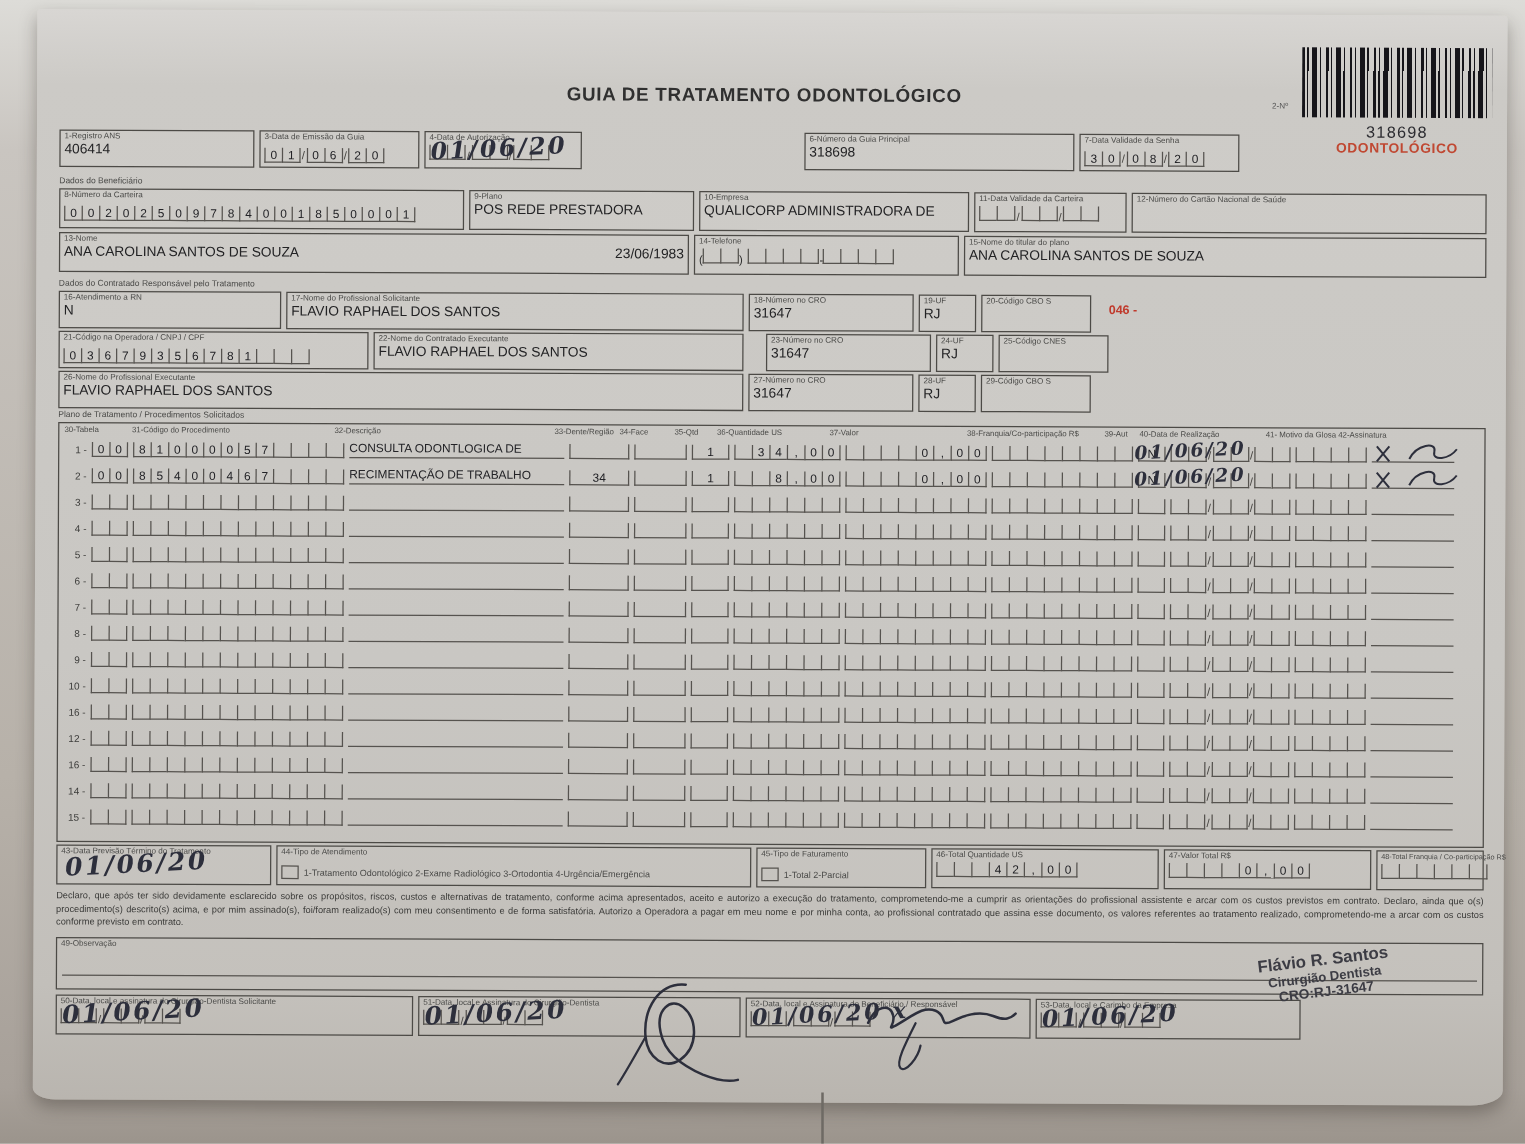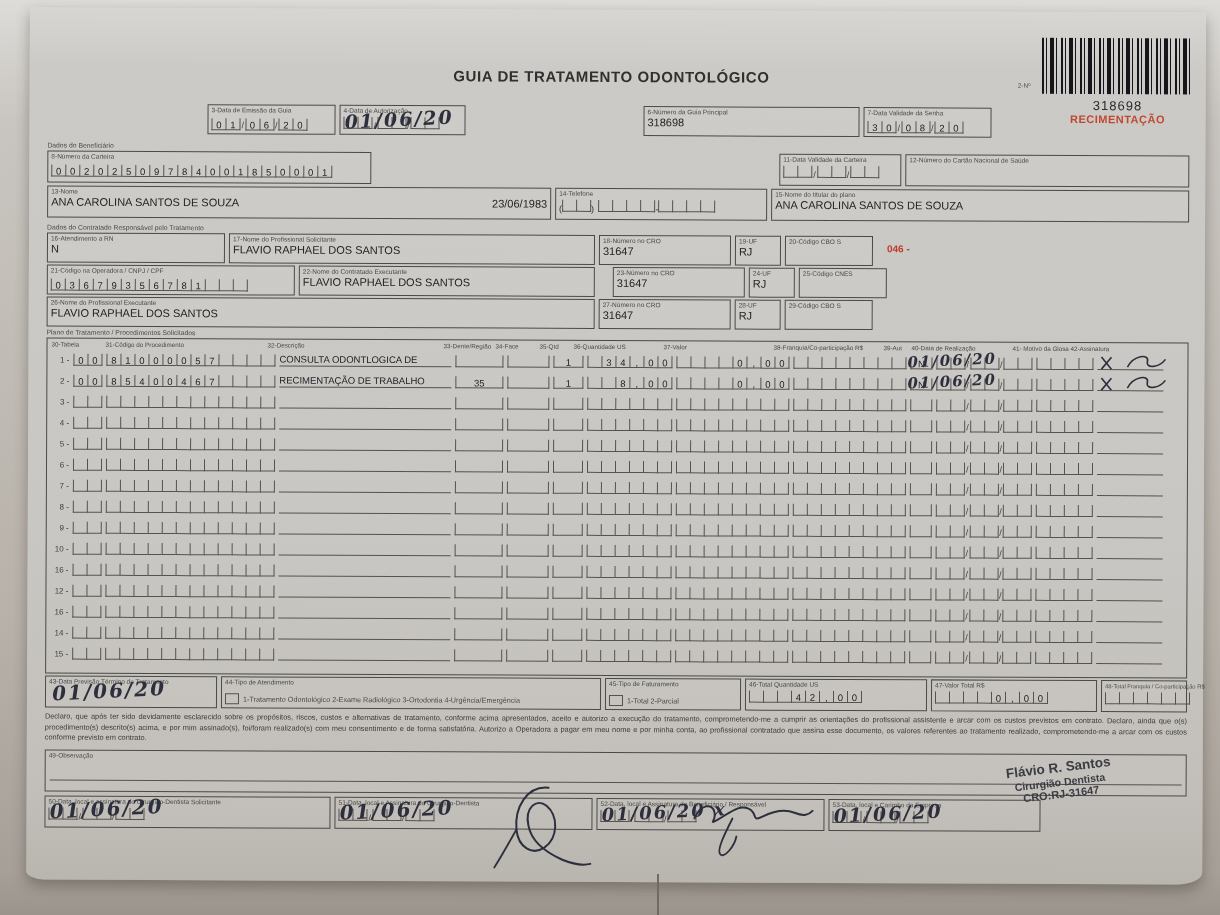--- a/index.html
+++ b/index.html
@@ -71,22 +71,26 @@
 <body>
 
 <div class="paper">
 
 
   <div class="abs doc-title" style="left:50%;top:58px;transform:translateX(-52%);">GUIA DE TRATAMENTO ODONTOLÓGICO</div>
 
   <div class="abs bc-label" style="left:988px;top:70px;">2-Nº</div>
   <div class="abs barcode" style="left:1012px;top:26px;"></div>
   <div class="abs bc-num" style="left:1012px;top:86px;">318698</div>
-  <div class="abs bc-inter" style="left:1012px;top:101px;">RECIMENTAÇÃO</div>
-
+  <div class="abs bc-inter" style="left:1012px;top:101px;">ODONTOLÓGICO</div>
+
+  <div class="fbox" style="left:18px;top:96px;width:156px;height:30px;">
+    <div class="flabel">1-Registro ANS</div>
+    <div class="fval">406414</div>
+  </div>
   <div class="fbox" style="left:178px;top:96px;width:128px;height:30px;">
     <div class="flabel">3-Data de Emissão da Guia</div>
     <span class="dcomb"><span class="dg">
           <span class="comb">
             <span class="cc" style="width:13px">0</span>
             <span class="cc" style="width:13px">1</span>
           </span>
         </span><span class="dsep">/</span><span class="dg">
           <span class="comb">
             <span class="cc" style="width:13px">0</span>
@@ -162,20 +166,28 @@
         <span class="cc" style="width:13px">0</span>
         <span class="cc" style="width:13px">1</span>
         <span class="cc" style="width:13px">8</span>
         <span class="cc" style="width:13px">5</span>
         <span class="cc" style="width:13px">0</span>
         <span class="cc" style="width:13px">0</span>
         <span class="cc" style="width:13px">0</span>
         <span class="cc" style="width:13px">1</span>
       </span>
   </div>
+  <div class="fbox" style="left:346px;top:143px;width:180px;height:32px;">
+    <div class="flabel">9-Plano</div>
+    <div class="fval">POS REDE PRESTADORA</div>
+  </div>
+  <div class="fbox" style="left:530px;top:143px;width:216px;height:32px;">
+    <div class="flabel">10-Empresa</div>
+    <div class="fval">QUALICORP ADMINISTRADORA DE</div>
+  </div>
   <div class="fbox" style="left:750px;top:143px;width:122px;height:32px;">
     <div class="flabel">11-Data Validade da Carteira</div>
     <span class="dcomb"><span class="dg">
           <span class="comb">
             <span class="cc" style="width:13px"></span>
             <span class="cc" style="width:13px"></span>
           </span>
         </span><span class="dsep">/</span><span class="dg">
           <span class="comb">
             <span class="cc" style="width:13px"></span>
@@ -420,21 +432,21 @@
             <span class="cc" style="width:13px">0</span>
             <span class="cc" style="width:13px">4</span>
             <span class="cc" style="width:13px">6</span>
             <span class="cc" style="width:13px">7</span>
             <span class="cc" style="width:13px"></span>
             <span class="cc" style="width:13px"></span>
             <span class="cc" style="width:13px"></span>
             <span class="cc" style="width:13px"></span>
           </span>
           <span class="desc">RECIMENTAÇÃO DE TRABALHO</span>
-          <span class="cellbox" style="width:46px;">35</span>
+          <span class="cellbox" style="width:46px;">34</span>
           <span class="cellbox" style="width:40px;"></span>
           <span class="cellbox" style="width:28px;">1</span>
           <span class="comb">
             <span class="cc" style="width:13px"></span>
             <span class="cc" style="width:13px"></span>
             <span class="cc" style="width:13px">8</span>
             <span class="cc" style="width:13px">,</span>
             <span class="cc" style="width:13px">0</span>
             <span class="cc" style="width:13px">0</span>
           </span>

